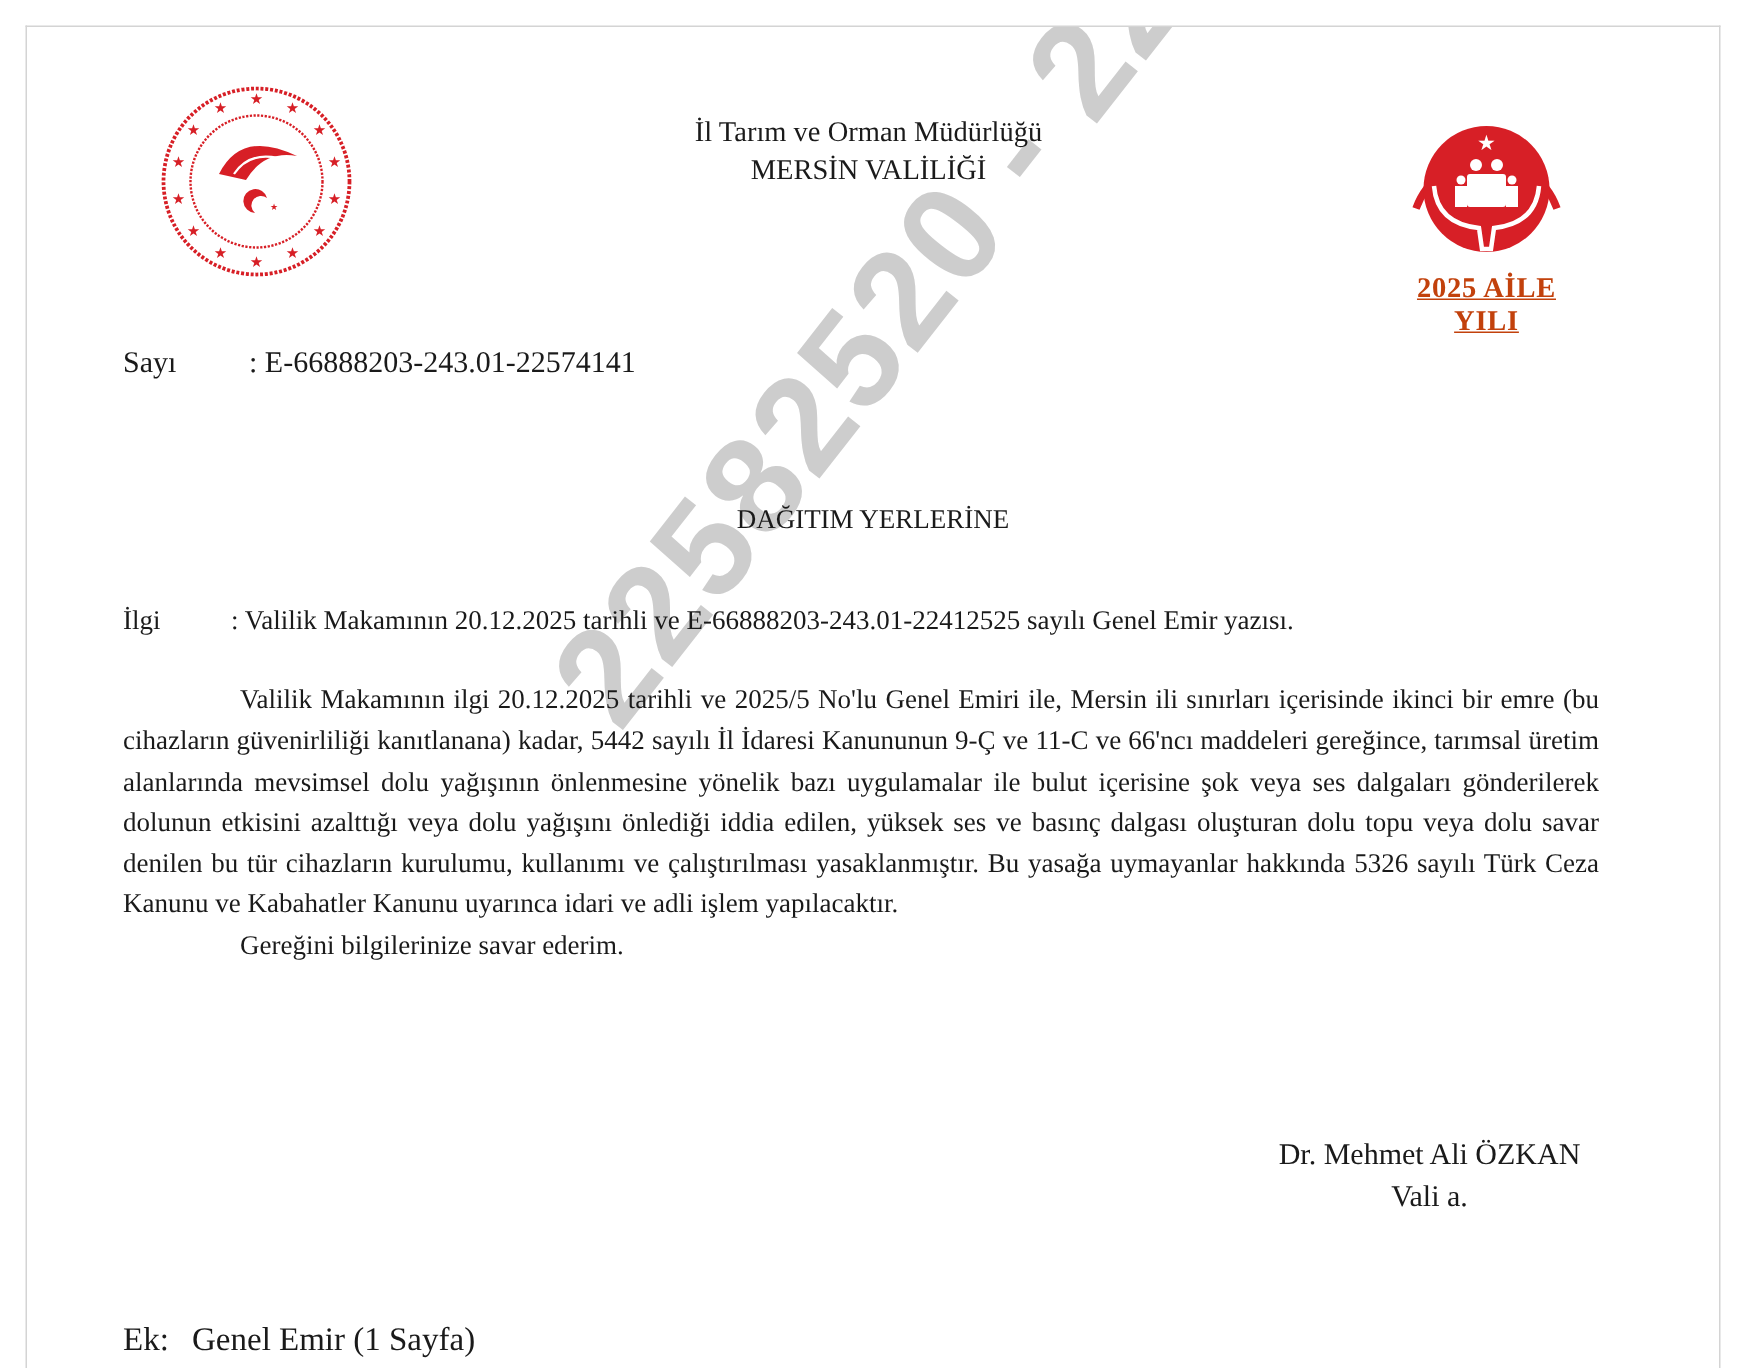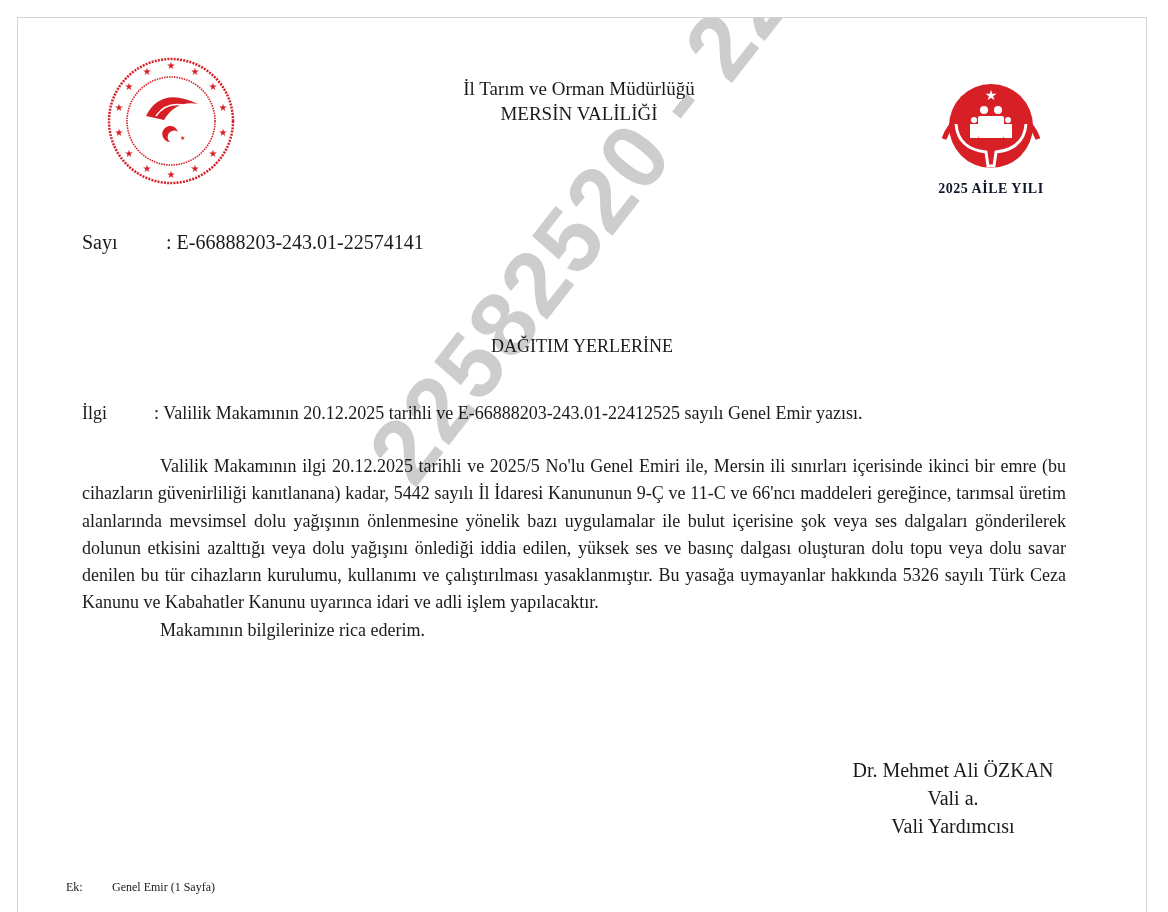--- a/index.html
+++ b/index.html
@@ -30,21 +30,21 @@
   .meta .lbl { display:inline-block; width:84px; }
   .recipient { position:absolute; left:0; width:1128px; top:318px; text-align:center; font-size:18px; margin-left:0; }
   .ilgi { position:absolute; left:64px; top:385px; font-size:18px; }
   .ilgi .lbl { display:inline-block; width:72px; }
   .body-text {
     position:absolute; left:64px; top:435px; width:984px;
     font-size:18px; line-height:27.3px; text-align:justify;
   }
   .body-text p { margin:0; text-indent:78px;font-family:Liberation Serif, serif; }
   .sign { position:absolute; left:800px; width:270px; top:738px; text-align:center; font-size:20px; line-height:28px; }
-  .ek { position:absolute; left:48px; top:862px; font-size:12px; }
+  .ek { position:absolute; left:64px; top:862px; font-size:22px; }
   .ek .lbl { display:inline-block; width:46px; }
 </style>
 </head>
 <body>
 
 <div class="page">
   <div class="watermark">22582520 - 22582520 - 2</div>
 
   <div class="content">
 
@@ -82,46 +82,45 @@
           <circle cx="58" cy="56" r="4"></circle>
             <circle cx="72" cy="56" r="4"></circle>
           <circle cx="48" cy="66" r="3"></circle>
             <circle cx="82" cy="66" r="3"></circle>
           <rect x="52" y="62" width="26" height="22" rx="2"></rect>
           <rect x="44" y="70" width="8" height="14"></rect>
             <rect x="78" y="70" width="8" height="14"></rect>
         </g>
         <path d="M30 70 Q32 95 60 98 L62 112 L68 112 L70 98 Q98 95 100 70" fill="none" stroke="#fff" stroke-width="3"></path>
       </svg>
-      <div style="text-align:center;font-weight:bold;font-size:14px;color:#0f172a;margin-top:-2px;letter-spacing:0.5px;">2025 AİLE YILI</div>
+      <div style="text-align:center;font-weight:bold;font-size:19px;color:#c2410c;margin-top:-2px;letter-spacing:0.5px;text-decoration:underline;">2025 AİLE YILI</div>
     </div>
 
     <div class="header">
       <div>İl Tarım ve Orman Müdürlüğü</div>
       <div>MERSİN VALİLİĞİ</div>
     </div>
 
     <div class="meta" style="top:213px;">
       <span class="lbl">Sayı</span><span>: E-66888203-243.01-22574141</span>
     </div>
 
     <div class="recipient">DAĞITIM YERLERİNE</div>
 
     <div class="ilgi">
       <span class="lbl">İlgi</span><span>: Valilik Makamının 20.12.2025 tarihli ve E-66888203-243.01-22412525 sayılı Genel Emir yazısı.</span>
     </div>
 
     <div class="body-text">
       <p>Valilik Makamının ilgi 20.12.2025 tarihli ve 2025/5 No'lu Genel Emiri ile, Mersin ili sınırları içerisinde ikinci bir emre (bu cihazların güvenirliliği kanıtlanana) kadar, 5442 sayılı İl İdaresi Kanununun 9-Ç ve 11-C ve 66'ncı maddeleri gereğince, tarımsal üretim alanlarında mevsimsel dolu yağışının önlenmesine yönelik bazı uygulamalar ile bulut içerisine şok veya ses dalgaları gönderilerek dolunun etkisini azalttığı veya dolu yağışını önlediği iddia edilen, yüksek ses ve basınç dalgası oluşturan dolu topu veya dolu savar denilen bu tür cihazların kurulumu, kullanımı ve çalıştırılması yasaklanmıştır. Bu yasağa uymayanlar hakkında 5326 sayılı Türk Ceza Kanunu ve Kabahatler Kanunu uyarınca idari ve adli işlem yapılacaktır.</p>
-      <p>Makamının bilgilerinize rica ederim.</p>
+      <p>Gereğini bilgilerinize savar ederim.</p>
     </div>
 
     <div class="sign">
       <div>Dr. Mehmet Ali ÖZKAN</div>
       <div>Vali a.</div>
-      <div>Vali Yardımcısı</div>
     </div>
 
     <div class="ek">
       <span class="lbl">Ek:</span><span>Genel Emir (1 Sayfa)</span>
     </div>
   </div>
 </div>
 
 </body></html>

